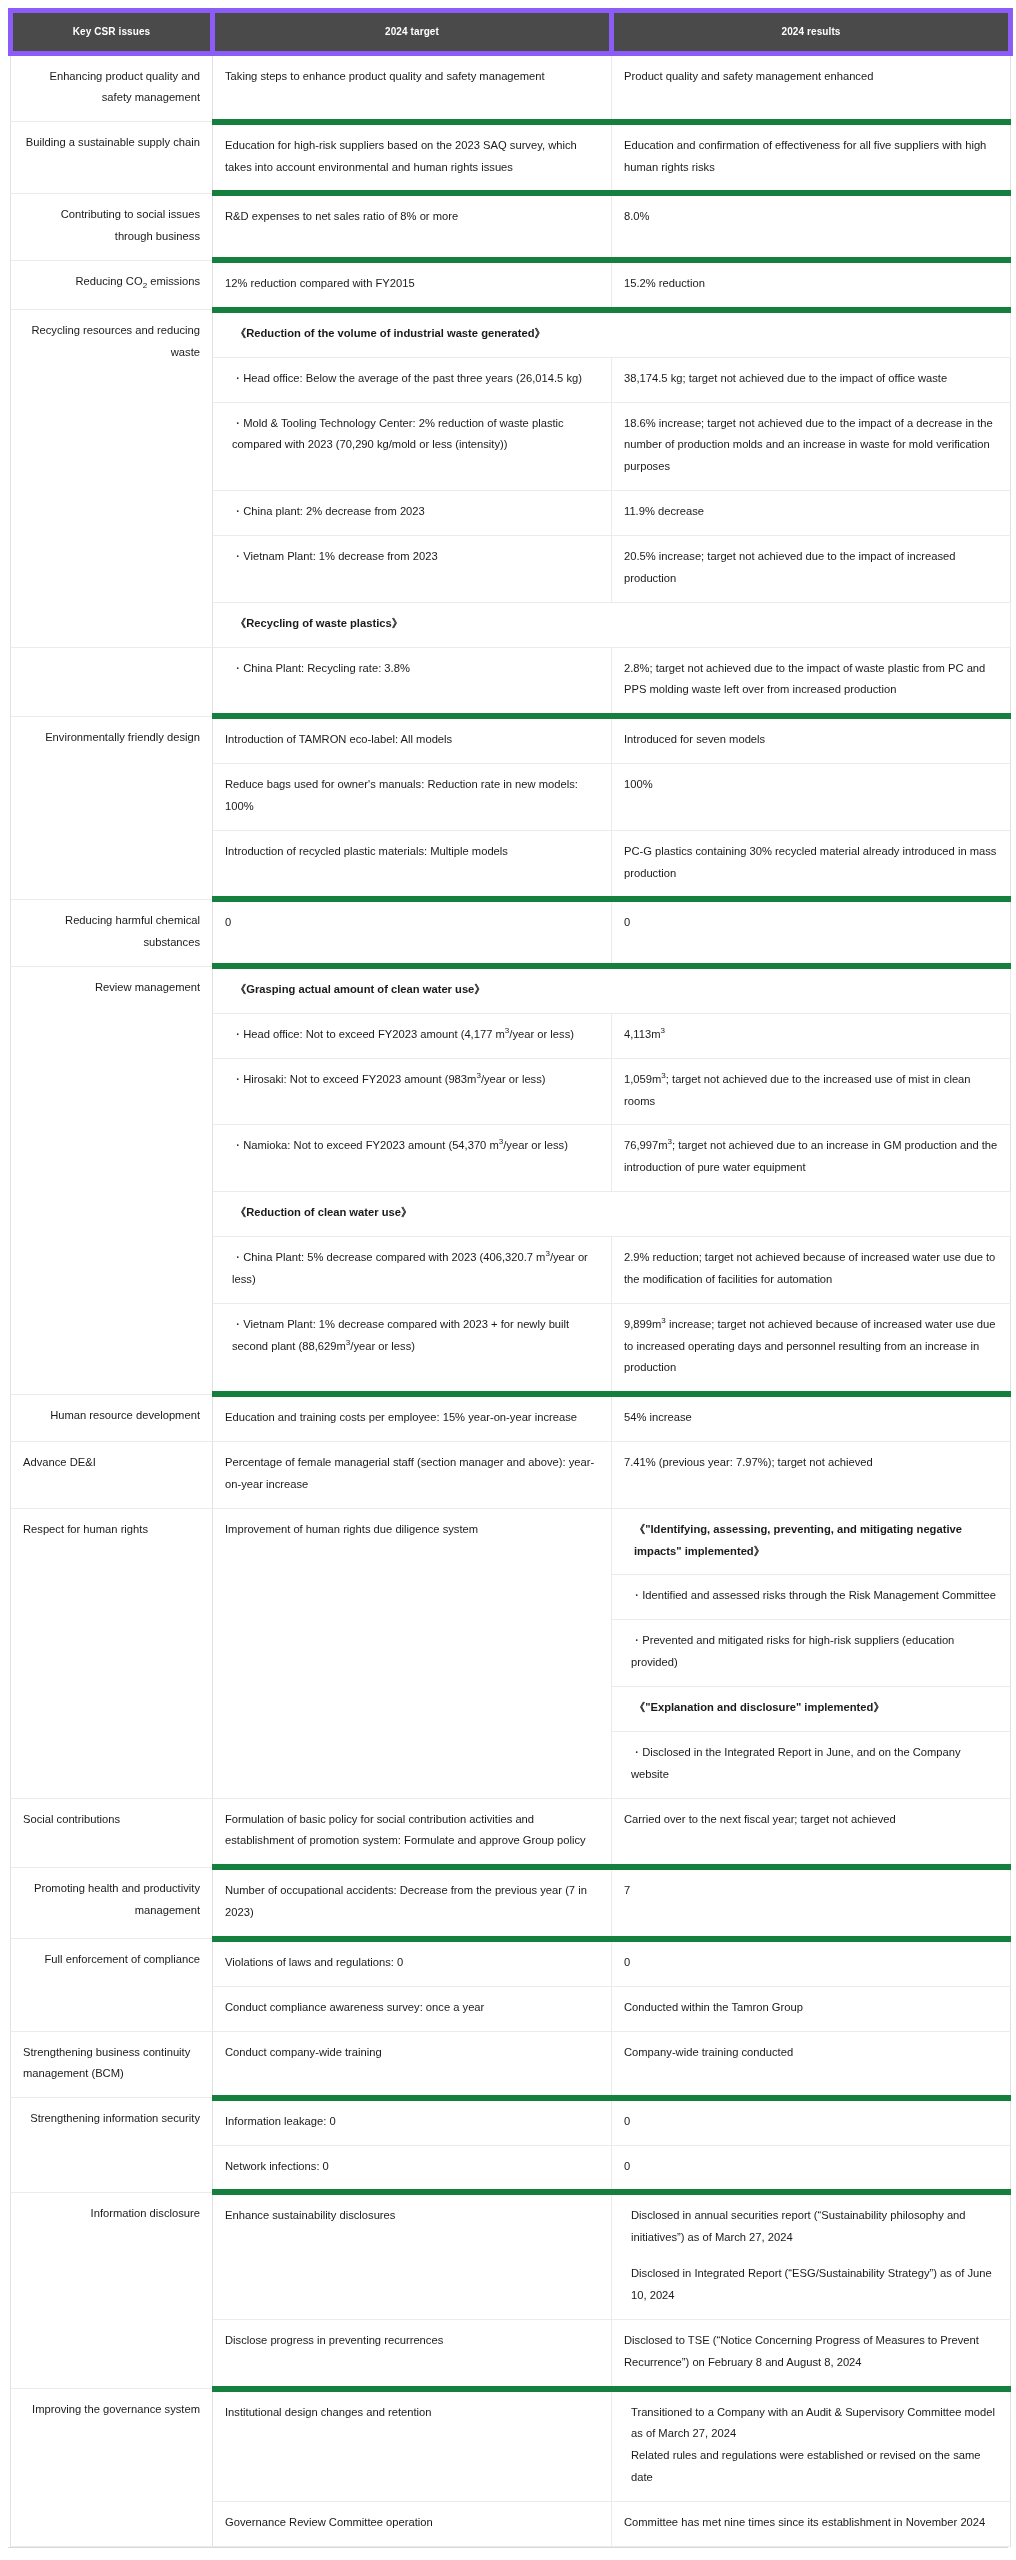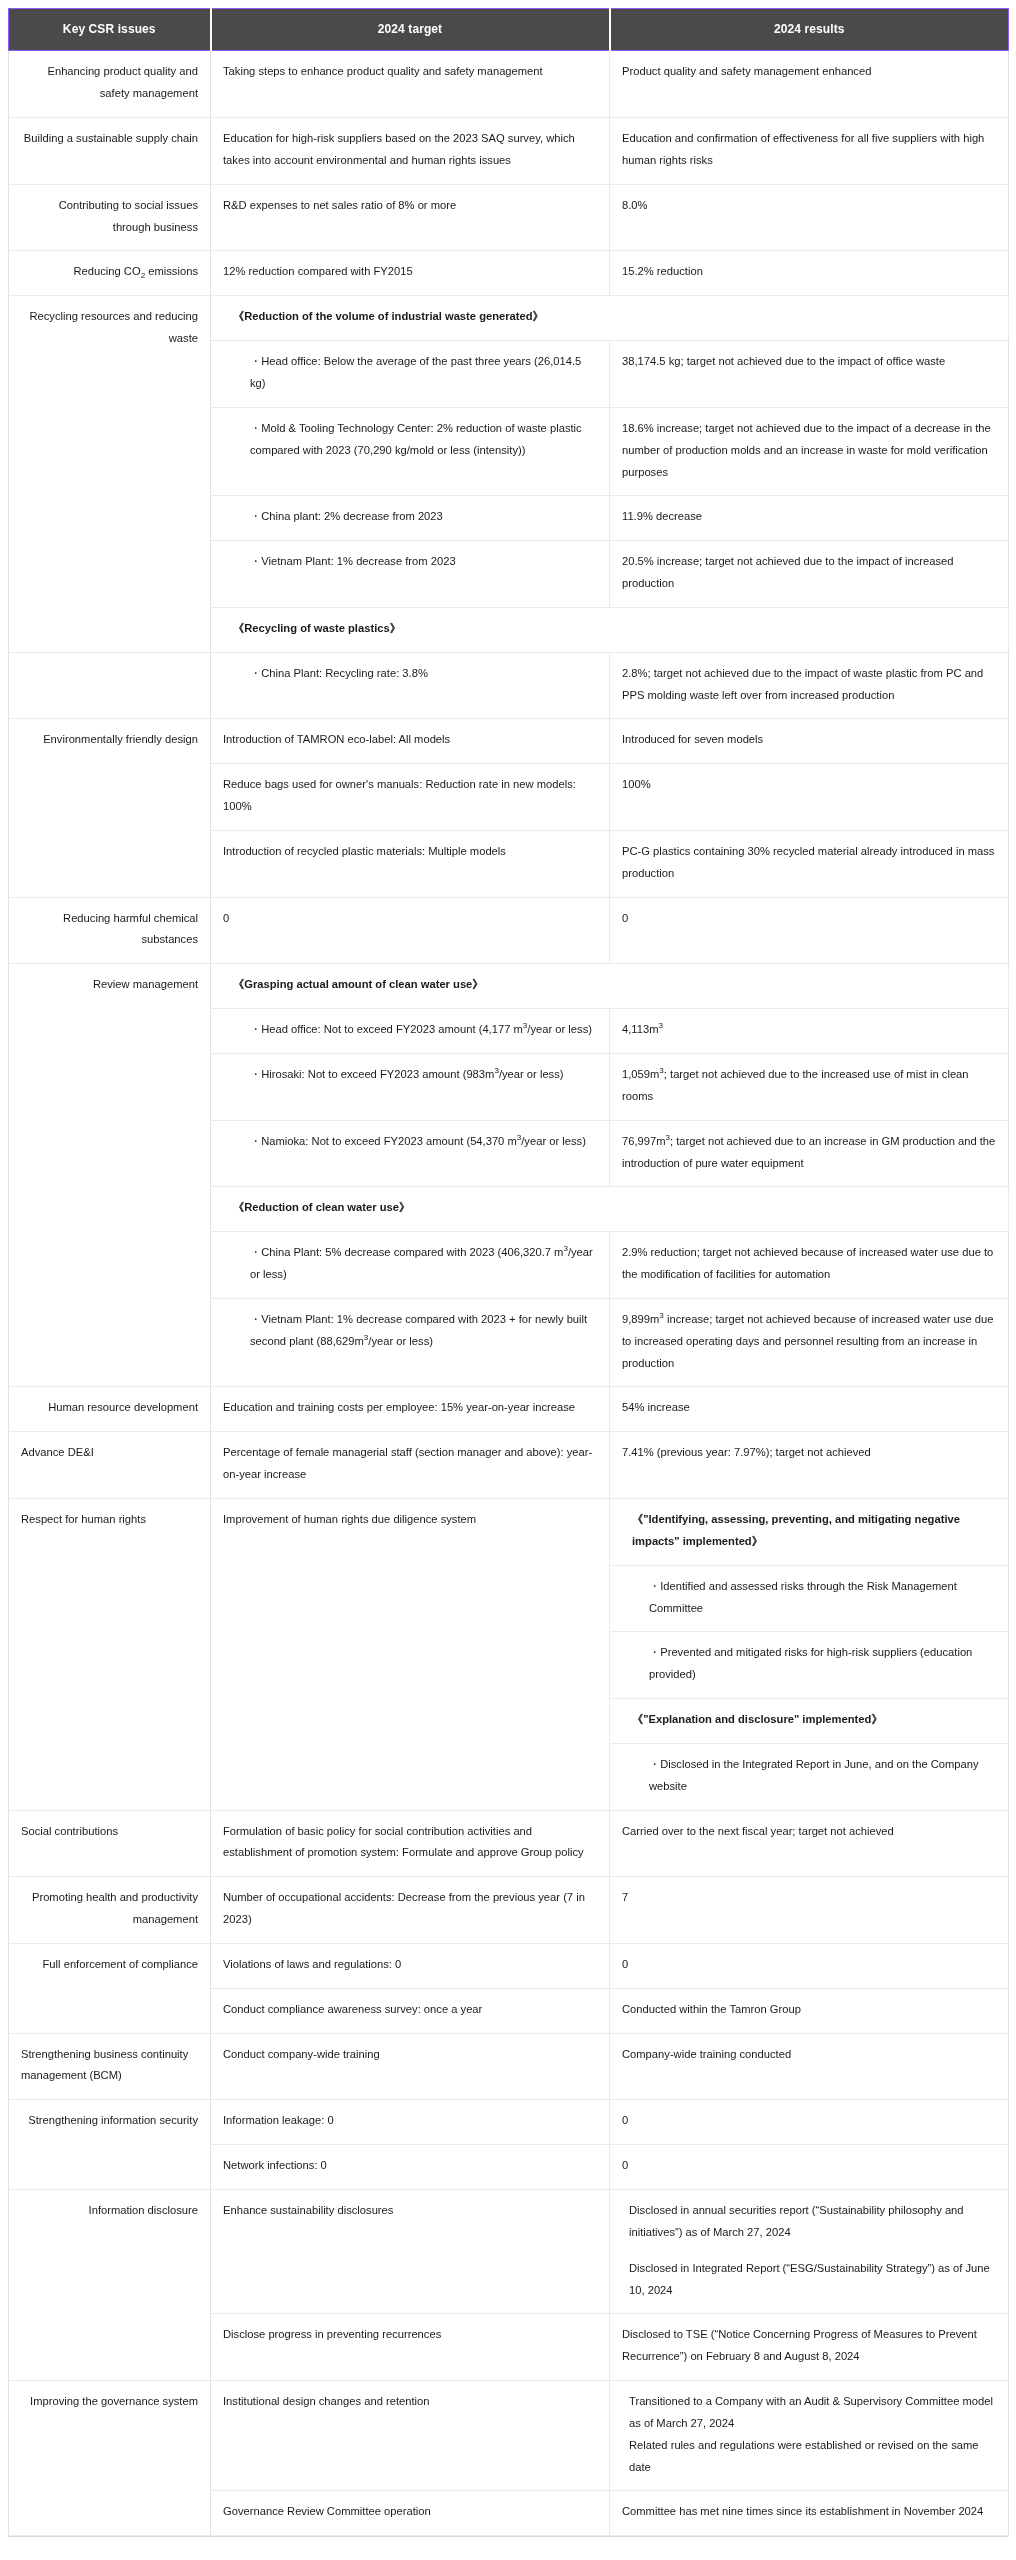--- a/index.html
+++ b/index.html
@@ -26,57 +26,57 @@
     line-height: 1.95;
   }
   table.csr col.c1 { width: 202px; }
   table.csr col.c2 { width: 399px; }
   table.csr col.c3 { width: 399px; }
 
   thead th {
     background: #4a4a4a;
     color: #ffffff;
     font-weight: bold;
-    font-size: 12px;
+    font-size: 10px;
     text-align: center;
     padding: 9px 6px;
-    border: 1px solid #8b5cf6;
+    border: 5px solid #8b5cf6;
     letter-spacing: 0.1px;
   }
   thead th.sep-l { border-left: 2px solid #ffffff; }
 
   tbody td {
     vertical-align: top;
     padding: 10px 12px 12px 12px;
     border-bottom: 1px solid #eceaea;
     border-right: 1px solid #eceaea;
     background: #ffffff;
   }
   tbody td.issue {
     border-left: 1px solid #e2e0e0;
     border-right: 1px solid #e2e0e0;
   }
   tbody td.last {
     border-right: 1px solid #e2e0e0;
   }
   tbody tr.grp-start > td {
-    border-top: 1px solid #15803d;
+    border-top: 6px solid #15803d;
   }
   tbody tr.grp-start > td.issue {
     border-top: 1px solid #d0cece;
     text-align: right;
   }
   tbody tr:first-child > td { border-top: none; }
 
   td.sub-head {
     padding-left: 22px;
     font-weight: bold;
   }
   td.bullet {
-    padding-left: 39px;
+    padding-left: 19px;
   }
   sup { font-size: 0.72em; vertical-align: super; line-height: 0; }
   sub { font-size: 0.72em; vertical-align: sub; line-height: 0; }
 
   .cell-line { display: block; margin-left: 7px; }
   .cell-line + .cell-line { margin-top: 0px; }
   .blockgap { display:block; height: 14px; }
   .bottom-rule {
     width: 1000px;
     height: 1px;

